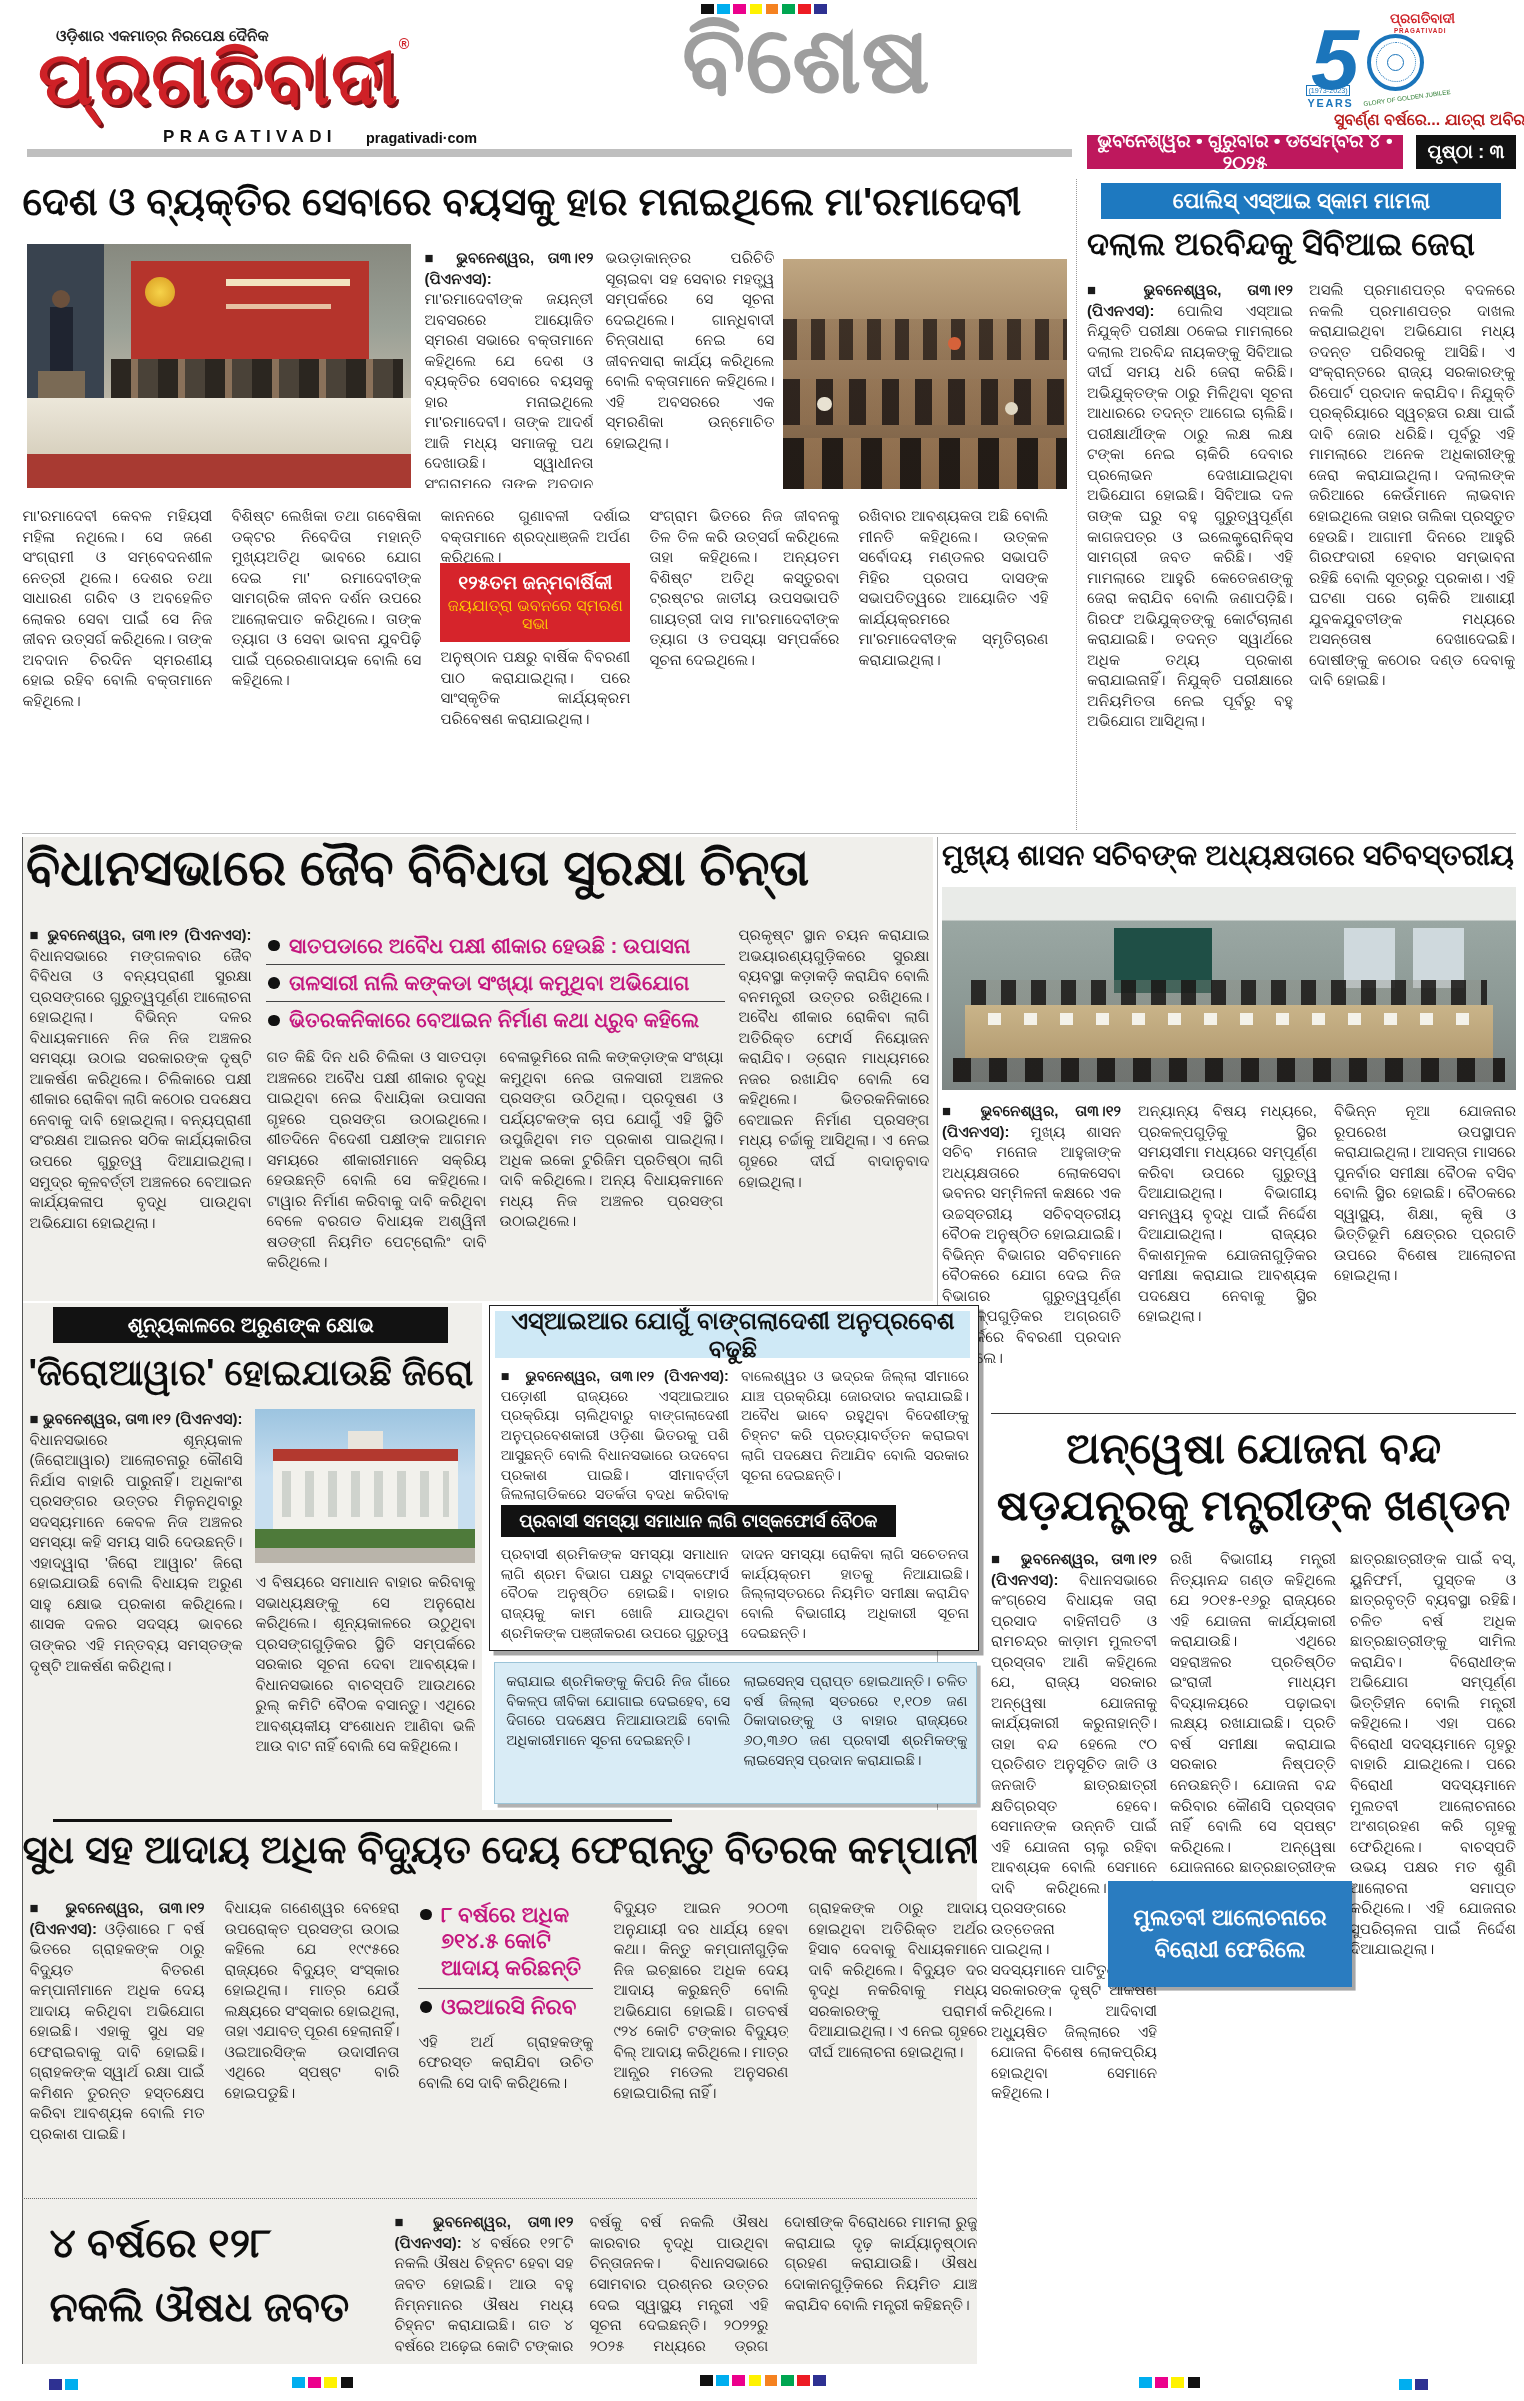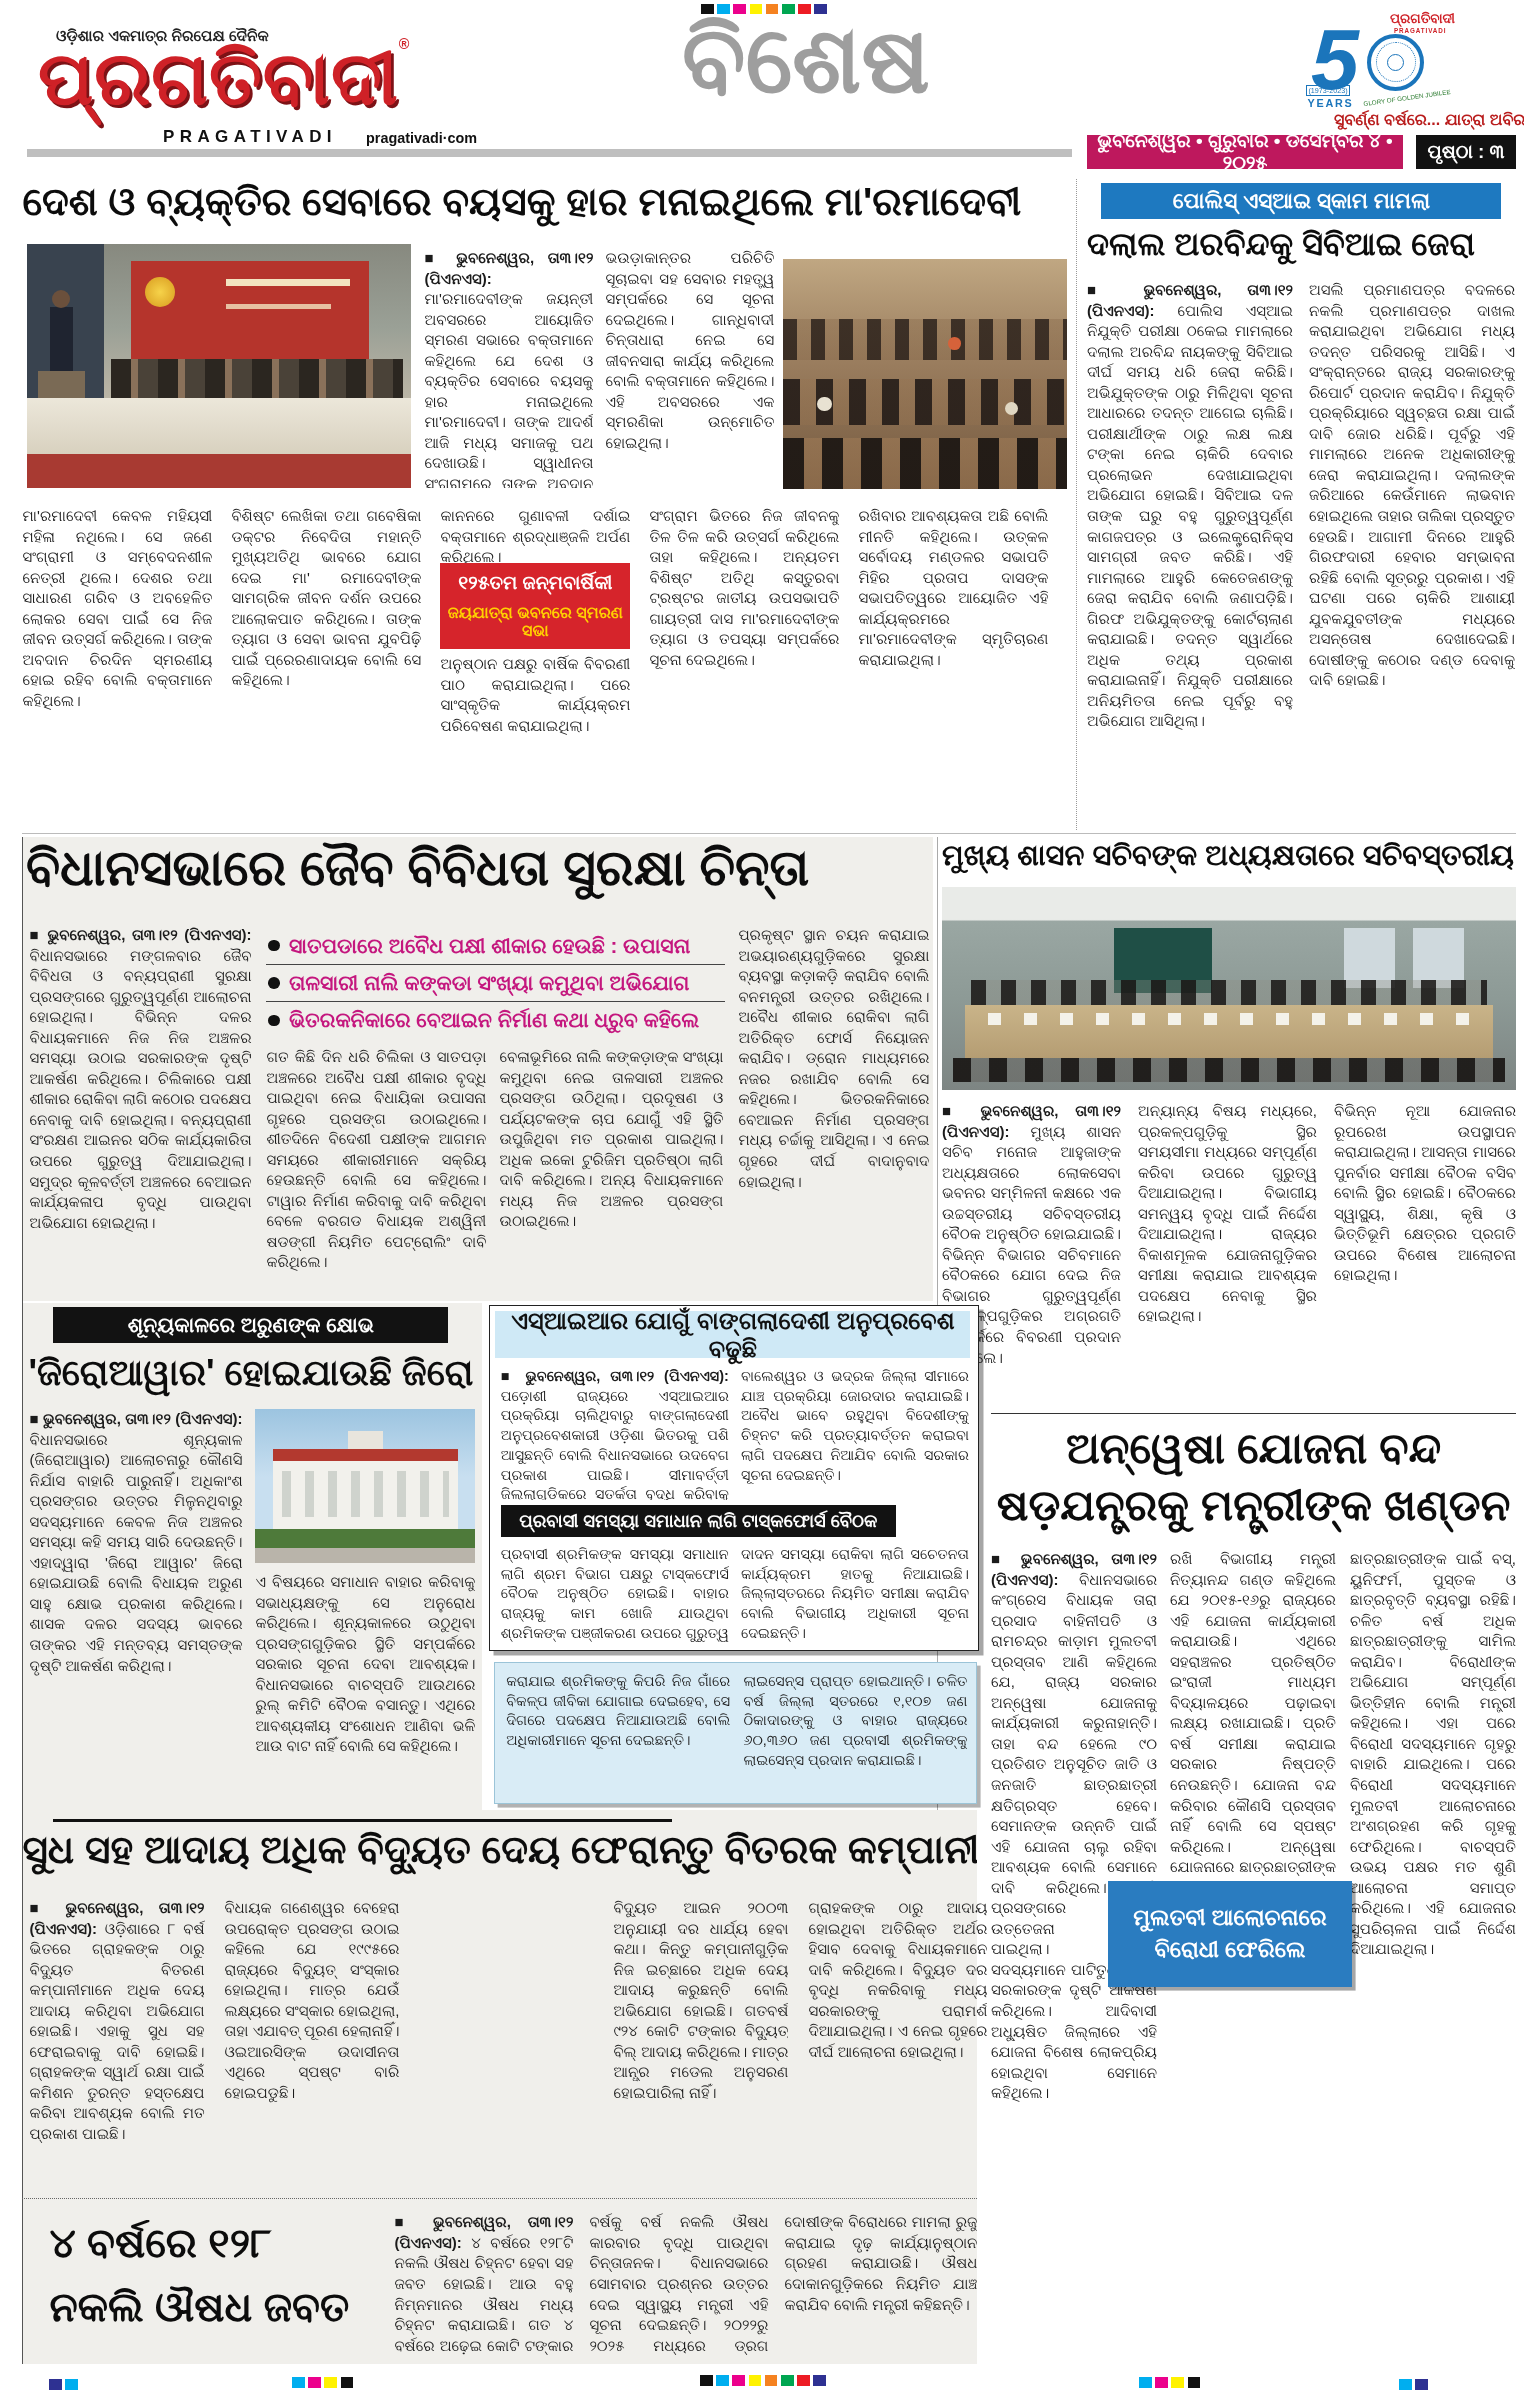--- a/index.html
+++ b/index.html
@@ -90,21 +90,21 @@
       <div class="abs" style="left:58%;top:34%;width:12.6px;height:12.6px;border-radius:50%;background:#d6623a;"></div>
       <div class="abs" style="left:78%;top:62%;width:13.5px;height:13.5px;border-radius:50%;background:#e0d7c2;"></div>
     </div>
 
     <div class="col" style="left:0px;top:330px;width:190px;height:316px;"><span>ମା'ରମାଦେବୀ କେବଳ ମହିୟସୀ ମହିଳା ନଥିଲେ। ସେ ଜଣେ ସଂଗ୍ରାମୀ ଓ ସମ୍ବେଦନଶୀଳ ନେତ୍ରୀ ଥିଲେ। ଦେଶର ତଥା ସାଧାରଣ ଗରିବ ଓ ଅବହେଳିତ ଲୋକର ସେବା ପାଇଁ ସେ ନିଜ ଜୀବନ ଉତ୍ସର୍ଗ କରିଥିଲେ। ତାଙ୍କ ଅବଦାନ ଚିରଦିନ ସ୍ମରଣୀୟ ହୋଇ ରହିବ ବୋଲି ବକ୍ତାମାନେ କହିଥିଲେ।</span></div>
     <div class="col" style="left:209px;top:330px;width:190px;height:316px;"><span>ବିଶିଷ୍ଟ ଲେଖିକା ତଥା ଗବେଷିକା ଡକ୍ଟର ନିବେଦିତା ମହାନ୍ତି ମୁଖ୍ୟଅତିଥି ଭାବରେ ଯୋଗ ଦେଇ ମା' ରମାଦେବୀଙ୍କ ସାମଗ୍ରିକ ଜୀବନ ଦର୍ଶନ ଉପରେ ଆଲୋକପାତ କରିଥିଲେ। ତାଙ୍କ ତ୍ୟାଗ ଓ ସେବା ଭାବନା ଯୁବପିଢ଼ି ପାଇଁ ପ୍ରେରଣାଦାୟକ ବୋଲି ସେ କହିଥିଲେ।</span></div>
     <div class="abs" style="left:418px;top:330px;width:190px;height:316px;overflow:hidden;">
       <div class="col" style="left:0;top:0;width:190px;height:57px;position:relative;">କାନନରେ ଗୁଣାବଳୀ ଦର୍ଶାଇ ବକ୍ତାମାନେ ଶ୍ରଦ୍ଧାଞ୍ଜଳି ଅର୍ପଣ କରିଥିଲେ।</div>
       <div style="width:190px;background:#d6242b;padding:9px 7.2px;box-sizing:border-box;text-align:center;">
         <div style="color:#fff;font-weight:800;font-size:19px;">୧୨୫ତମ ଜନ୍ମବାର୍ଷିକୀ</div>
-        <div style="color:#ffd200;font-weight:bold;font-size:16px;margin-top:10px;">ଜୟଯାତ୍ରା ଭବନରେ ସ୍ମରଣ ସଭା</div>
+        <div style="color:#ffd200;font-weight:normal;font-size:16px;margin-top:3px;">ଜୟଯାତ୍ରା ଭବନରେ ସ୍ମରଣ ସଭା</div>
       </div>
       <div class="col" style="position:relative;left:0;top:5.4px;width:190px;height:135px;">ଅନୁଷ୍ଠାନ ପକ୍ଷରୁ ବାର୍ଷିକ ବିବରଣୀ ପାଠ କରାଯାଇଥିଲା। ପରେ ସାଂସ୍କୃତିକ କାର୍ଯ୍ୟକ୍ରମ ପରିବେଷଣ କରାଯାଇଥିଲା।</div>
     </div>
     <div class="col" style="left:627px;top:330px;width:190px;height:316px;"><span>ସଂଗ୍ରାମ ଭିତରେ ନିଜ ଜୀବନକୁ ତିଳ ତିଳ କରି ଉତ୍ସର୍ଗ କରିଥିଲେ ତାହା କହିଥିଲେ। ଅନ୍ୟତମ ବିଶିଷ୍ଟ ଅତିଥି କସ୍ତୁରବା ଟ୍ରଷ୍ଟର ଜାତୀୟ ଉପସଭାପତି ଗାୟତ୍ରୀ ଦାସ ମା'ରମାଦେବୀଙ୍କ ତ୍ୟାଗ ଓ ତପସ୍ୟା ସମ୍ପର୍କରେ ସୂଚନା ଦେଇଥିଲେ।</span></div>
     <div class="col" style="left:836px;top:330px;width:190px;height:316px;"><span>ରଖିବାର ଆବଶ୍ୟକତା ଅଛି ବୋଲି ମୀନତି କହିଥିଲେ। ଉତ୍କଳ ସର୍ବୋଦୟ ମଣ୍ଡଳର ସଭାପତି ମିହିର ପ୍ରତାପ ଦାସଙ୍କ ସଭାପତିତ୍ୱରେ ଆୟୋଜିତ ଏହି କାର୍ଯ୍ୟକ୍ରମରେ ମା'ରମାଦେବୀଙ୍କ ସ୍ମୃତିଚାରଣ କରାଯାଇଥିଲା।</span></div>
   </div>
 
   <div class="abs" style="left:1076px;top:179px;width:0;height:651px;border-left:0.9px dotted #999;"></div>
 
   <div class="abs" style="left:1087px;top:176px;width:429px;height:658px;">
@@ -219,20 +219,32 @@
     </div>
   </div>
 
   <div class="abs" style="left:22.4px;top:1812px;width:955px;height:381px;">
     <div class="abs" style="left:31px;top:7.2px;width:619px;height:2.7px;background:#111;"></div>
     <div class="hl" style="left:0;top:16px;width:955px;height:57px;font-size:39px;white-space:nowrap;overflow:hidden;">ସୁଧ ସହ ଆଦାୟ ଅଧିକ ବିଦ୍ୟୁତ ଦେୟ ଫେରାନ୍ତୁ ବିତରକ କମ୍ପାନୀ</div>
     <div class="col" style="left:7.2px;top:86px;width:175px;height:289px;">
       <span class="byl">■ ଭୁବନେଶ୍ୱର, ତା୩।୧୨ (ପିଏନଏସ): </span><span>ଓଡ଼ିଶାରେ ୮ ବର୍ଷ ଭିତରେ ଗ୍ରାହକଙ୍କ ଠାରୁ ବିଦ୍ୟୁତ ବିତରଣ କମ୍ପାନୀମାନେ ଅଧିକ ଦେୟ ଆଦାୟ କରିଥିବା ଅଭିଯୋଗ ହୋଇଛି। ଏହାକୁ ସୁଧ ସହ ଫେରାଇବାକୁ ଦାବି ହୋଇଛି। ଗ୍ରାହକଙ୍କ ସ୍ୱାର୍ଥ ରକ୍ଷା ପାଇଁ କମିଶନ ତୁରନ୍ତ ହସ୍ତକ୍ଷେପ କରିବା ଆବଶ୍ୟକ ବୋଲି ମତ ପ୍ରକାଶ ପାଇଛି।</span>
     </div>
     <div class="col" style="left:202px;top:86px;width:175px;height:289px;"><span>ବିଧାୟକ ଗଣେଶ୍ୱର ବେହେରା ଉପରୋକ୍ତ ପ୍ରସଙ୍ଗ ଉଠାଇ କହିଲେ ଯେ ୧୯୯୫ରେ ରାଜ୍ୟରେ ବିଦ୍ୟୁତ୍ ସଂସ୍କାର ହୋଇଥିଲା। ମାତ୍ର ଯେଉଁ ଲକ୍ଷ୍ୟରେ ସଂସ୍କାର ହୋଇଥିଲା, ତାହା ଏଯାବତ୍ ପୂରଣ ହେଲାନାହିଁ। ଓଇଆରସିଙ୍କ ଉଦାସୀନତା ଏଥିରେ ସ୍ପଷ୍ଟ ବାରି ହୋଇପଡୁଛି।</span></div>
+    <div class="abs" style="left:396px;top:86px;width:175px;height:289px;overflow:hidden;">
+      <div class="bullet-row">
+          <div class="bullet-dot"></div>
+          <div class="bullet-text" style="font-size:21.5px;">୮ ବର୍ଷରେ ଅଧିକ ୭୧୪.୫ କୋଟି ଆଦାୟ କରିଛନ୍ତି</div>
+        </div>
+      <div class="bsep"></div>
+      <div class="bullet-row">
+          <div class="bullet-dot"></div>
+          <div class="bullet-text" style="font-size:21.5px;">ଓଇଆରସି ନିରବ</div>
+        </div>
+      <div class="col" style="position:relative;width:175px;height:108px;margin-top:7.2px;">ଏହି ଅର୍ଥ ଗ୍ରାହକଙ୍କୁ ଫେରସ୍ତ କରାଯିବା ଉଚିତ ବୋଲି ସେ ଦାବି କରିଥିଲେ।</div>
+    </div>
     <div class="col" style="left:591px;top:86px;width:175px;height:289px;"><span>ବିଦ୍ୟୁତ ଆଇନ ୨୦୦୩ ଅନୁଯାୟୀ ଦର ଧାର୍ଯ୍ୟ ହେବା କଥା। କିନ୍ତୁ କମ୍ପାନୀଗୁଡ଼ିକ ନିଜ ଇଚ୍ଛାରେ ଅଧିକ ଦେୟ ଆଦାୟ କରୁଛନ୍ତି ବୋଲି ଅଭିଯୋଗ ହୋଇଛି। ଗତବର୍ଷ ୯୨୪ କୋଟି ଟଙ୍କାର ବିଦ୍ୟୁତ୍ ବିଲ୍ ଆଦାୟ କରିଥିଲେ। ମାତ୍ର ଆନ୍ଧ୍ର ମଡେଲ ଅନୁସରଣ ହୋଇପାରିଲା ନାହିଁ।</span></div>
     <div class="col" style="left:786px;top:86px;width:179px;height:289px;"><span>ଗ୍ରାହକଙ୍କ ଠାରୁ ଆଦାୟ ହୋଇଥିବା ଅତିରିକ୍ତ ଅର୍ଥର ହିସାବ ଦେବାକୁ ବିଧାୟକମାନେ ଦାବି କରିଥିଲେ। ବିଦ୍ୟୁତ ଦର ବୃଦ୍ଧି ନକରିବାକୁ ମଧ୍ୟ ସରକାରଙ୍କୁ ପରାମର୍ଶ ଦିଆଯାଇଥିଲା। ଏ ନେଇ ଗୃହରେ ଦୀର୍ଘ ଆଲୋଚନା ହୋଇଥିଲା।</span></div>
   </div>
 
   <div class="abs" style="left:22.4px;top:2198px;width:955px;height:166px;">
     <div class="abs" style="left:0;top:0;width:955px;height:0;border-top:1.8px dotted #666;"></div>
     <div class="hl" style="left:27px;top:21.5px;width:332px;height:57px;font-size:41px;white-space:nowrap;overflow:hidden;">୪ ବର୍ଷରେ ୧୨୮</div>
     <div class="hl" style="left:27px;top:86px;width:332px;height:57px;font-size:41px;white-space:nowrap;overflow:hidden;">ନକଲି ଔଷଧ ଜବତ</div>
     <div class="col" style="left:372px;top:14.4px;width:179px;height:145px;">
       <span class="byl">■ ଭୁବନେଶ୍ୱର, ତା୩।୧୨ (ପିଏନଏସ): </span><span>୪ ବର୍ଷରେ ୧୨୮ଟି ନକଲି ଔଷଧ ଚିହ୍ନଟ ହେବା ସହ ଜବତ ହୋଇଛି। ଆଉ ବହୁ ନିମ୍ନମାନର ଔଷଧ ମଧ୍ୟ ଚିହ୍ନଟ କରାଯାଇଛି। ଗତ ୪ ବର୍ଷରେ ଅଢ଼େଇ କୋଟି ଟଙ୍କାର ମେଡ଼ିସିନ ଜବତ କରିଛନ୍ତି ସରକାର।</span>

